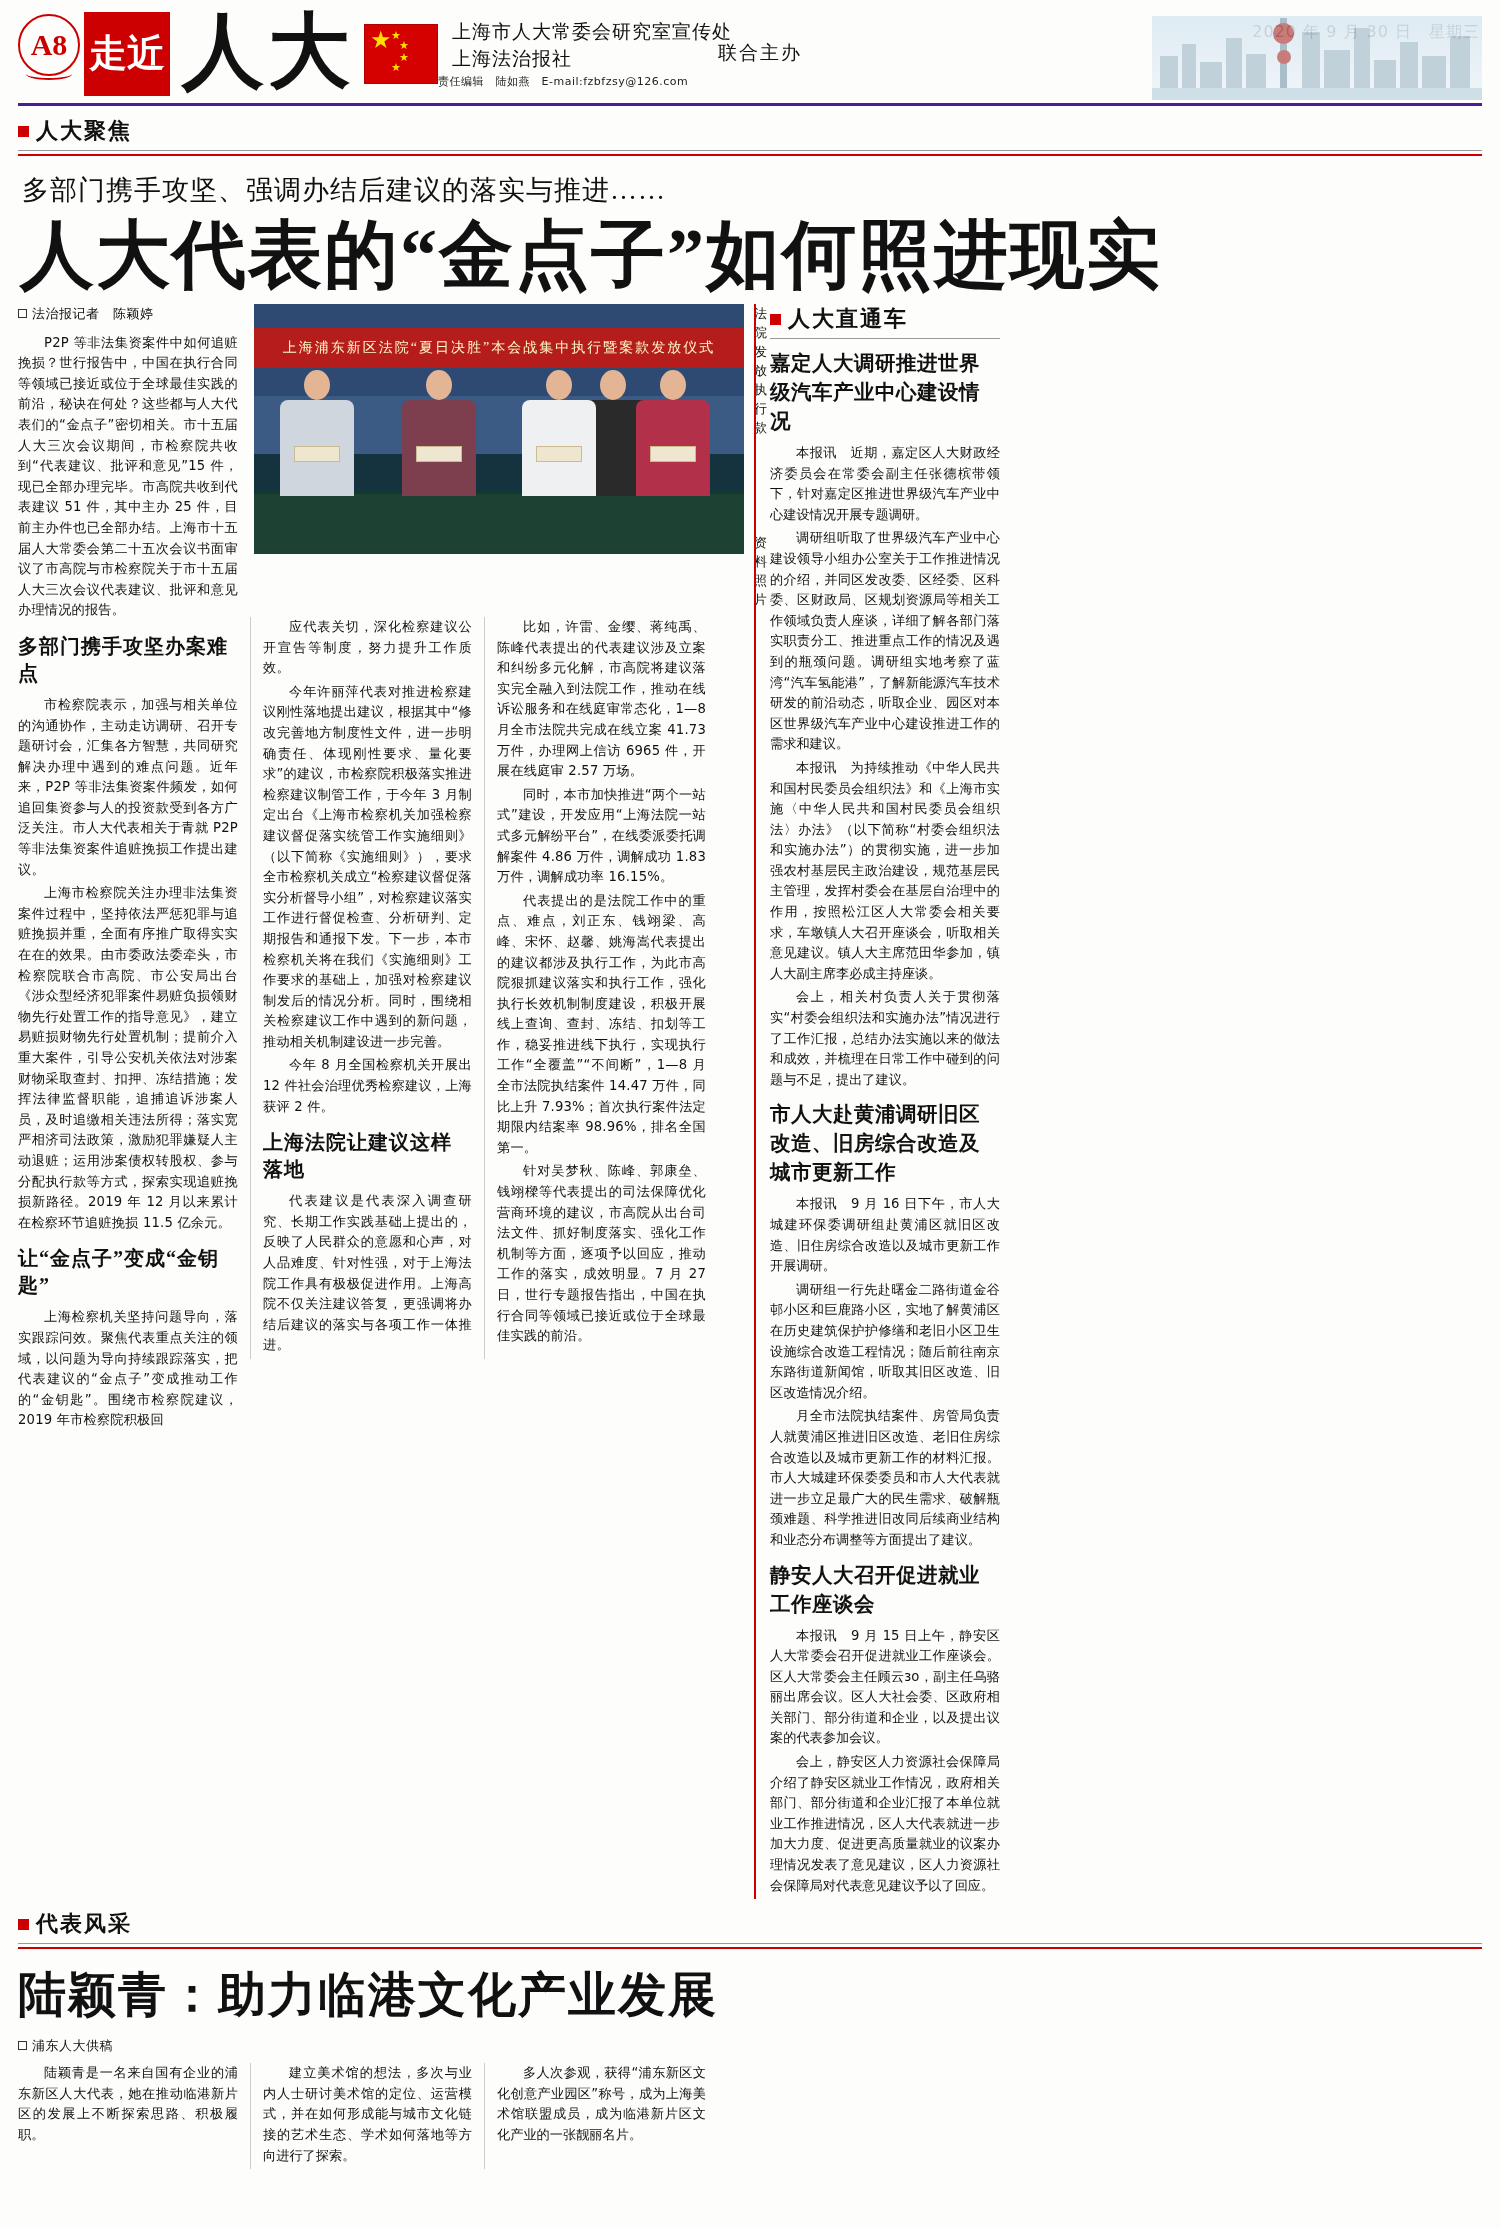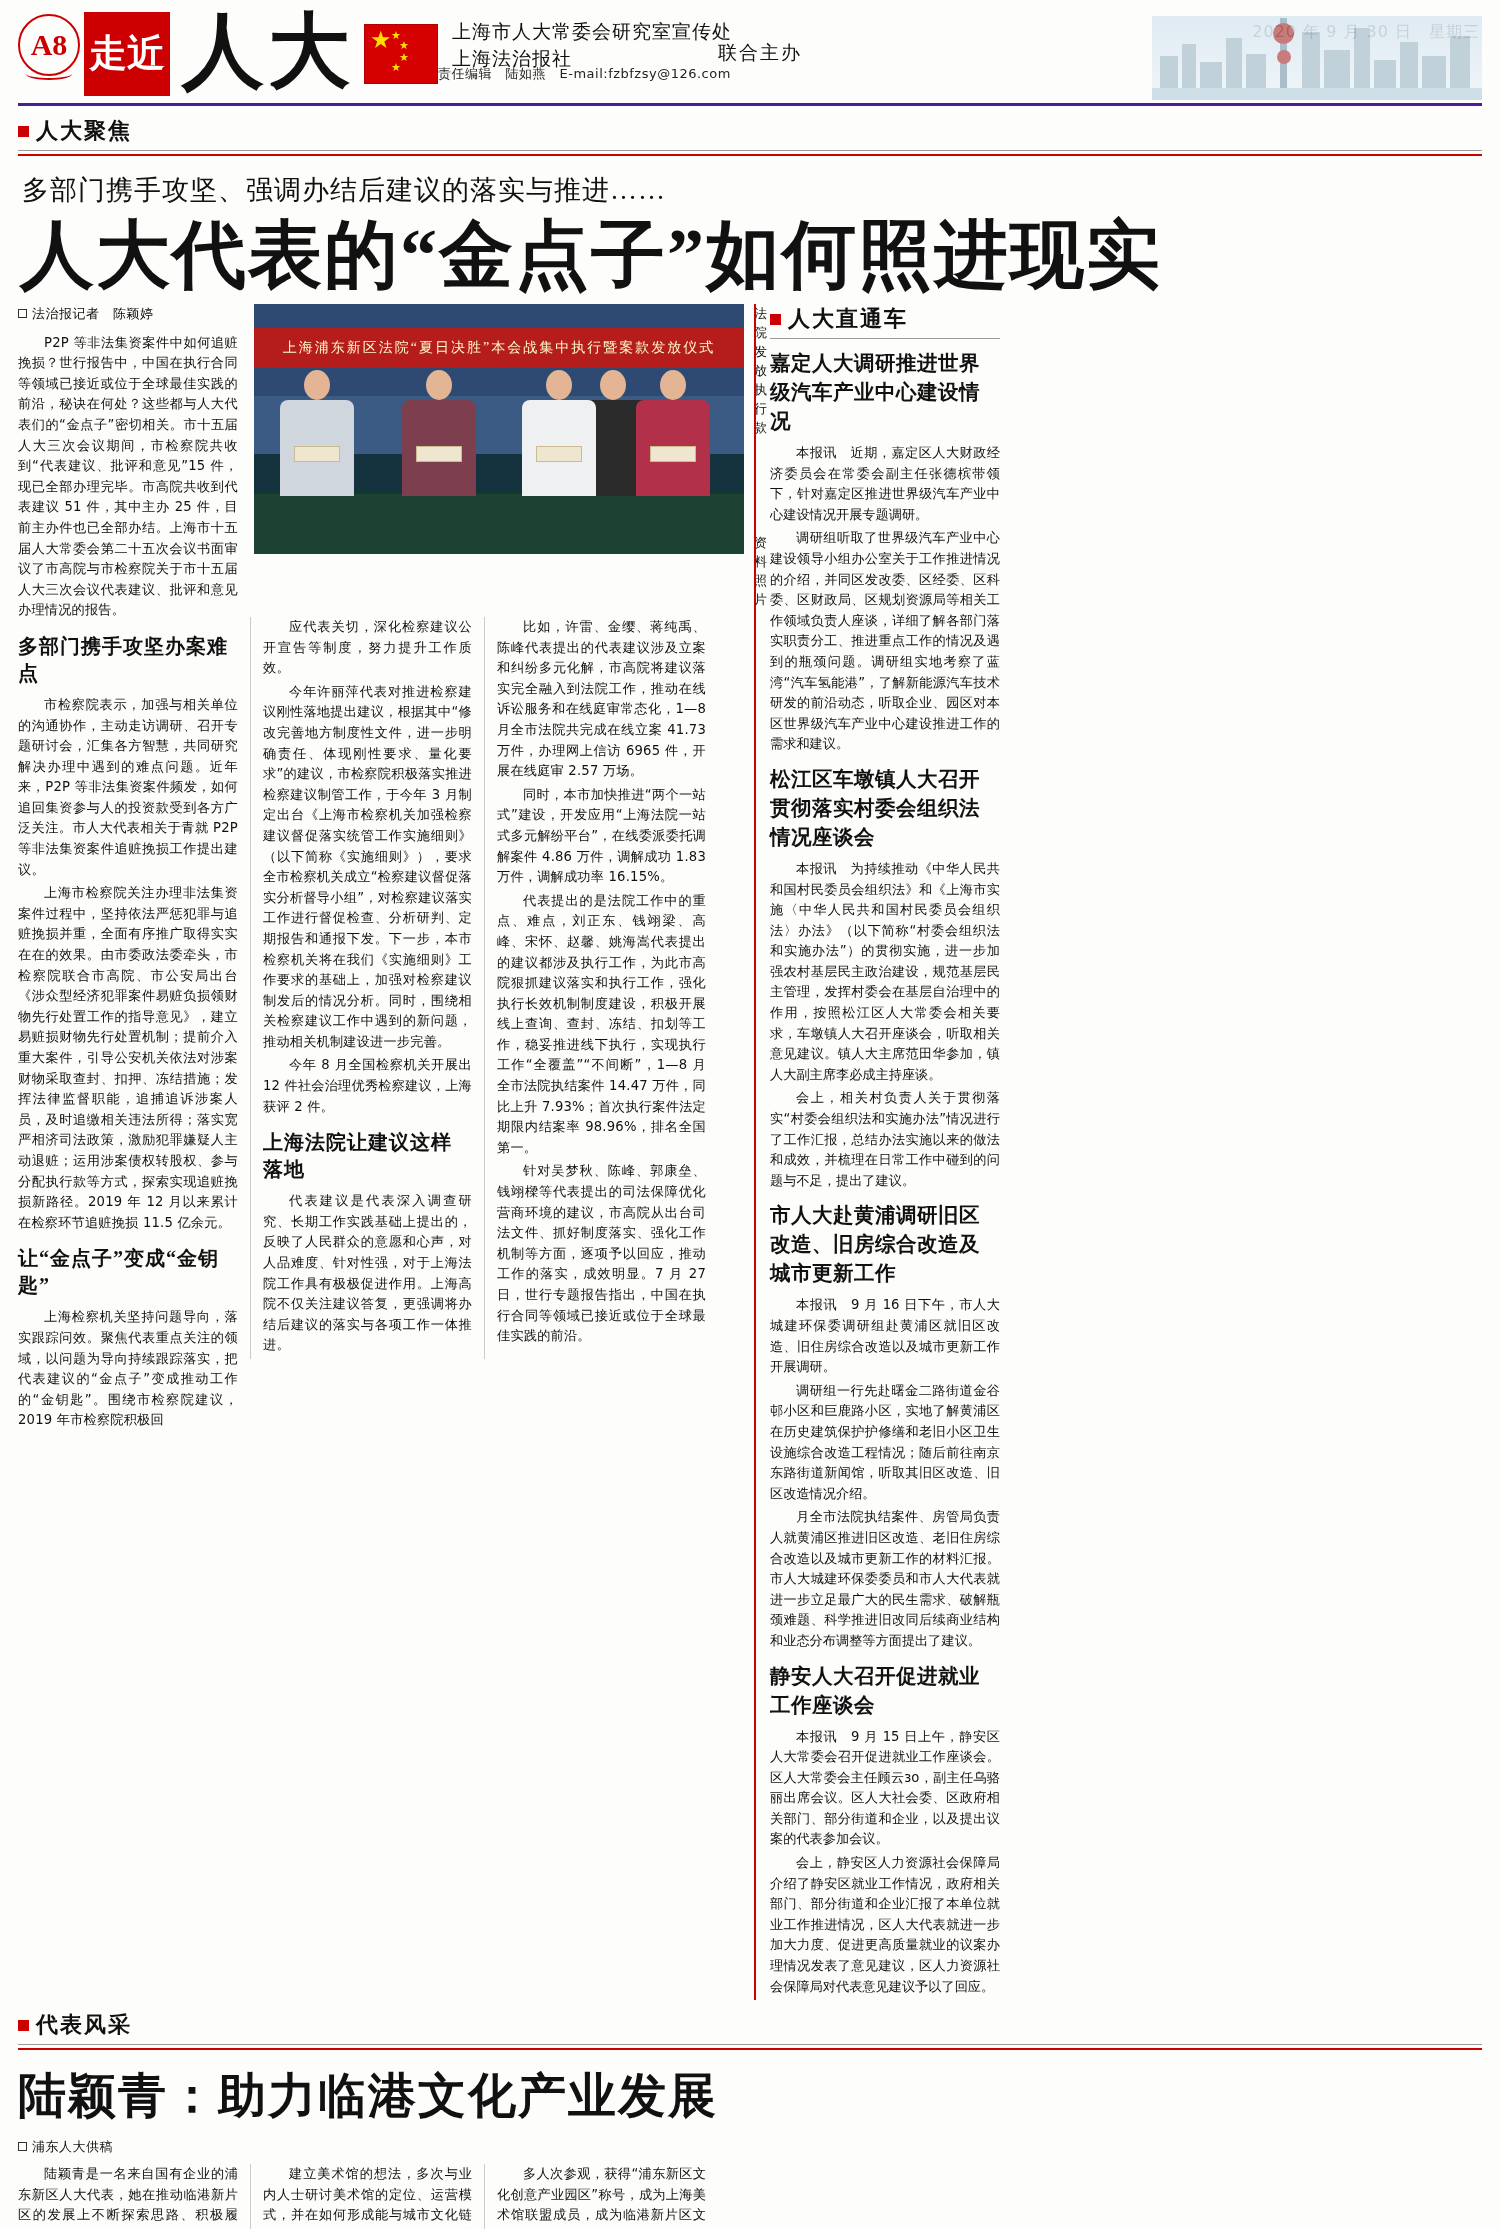--- a/index.html
+++ b/index.html
@@ -43,21 +43,21 @@
   .emblem .star { position:absolute; color:#ffde00; font-size:18px; line-height:18px; }
   .emblem .s1 { left:5px; top:6px; font-size:24px; }
   .emblem .s2 { left:26px; top:2px; font-size:11px;}
   .emblem .s3 { left:34px; top:12px; font-size:11px;}
   .emblem .s4 { left:34px; top:24px; font-size:11px;}
   .emblem .s5 { left:26px; top:34px; font-size:11px;}
   .mast-text { margin-left:14px; margin-top:8px; flex:1 1 auto; }
   .mast-text .l1, .mast-text .l2 { font-size:19px; line-height:27px; letter-spacing:1px; }
   .mast-joint { position:absolute; left:700px; top:30px; font-size:19px; letter-spacing:2px; }
   .mast-date { position:absolute; right:2px; top:12px; font-size:16px; letter-spacing:1px; }
-  .mast-editor { position:absolute; left:420px; top:55px; font-size:13px; letter-spacing:0.5px; color:#222;}
+  .mast-editor { position:absolute; left:420px; top:64px; font-size:11px; letter-spacing:0.5px; color:#222;}
   .skyline {
     position:absolute; right:0; top:6px; width:330px; height:84px; overflow:hidden; opacity:0.88;
   }
   .skyline .sky { position:absolute; inset:0; background:linear-gradient(#dbe9f2,#eef5f9); }
   .skyline .bld { position:absolute; bottom:10px; background:#b9cbd6; }
   .skyline .water{ position:absolute; left:0; right:0; bottom:0; height:12px; background:#c9dbe6;}
   .skyline .tower{ position:absolute; bottom:10px; left:128px; width:7px; height:72px; background:#9fb6c4;}
   .skyline .ball1{ position:absolute; bottom:56px; left:121px; width:21px; height:21px; border-radius:50%; background:#c06a6a;}
   .skyline .ball2{ position:absolute; bottom:36px; left:125px; width:14px; height:14px; border-radius:50%; background:#c06a6a;}
 
@@ -274,21 +274,20 @@
       </div>
       <div class="rule-thin"></div>
 
       <div>
         <div class="rail-h">嘉定人大调研推进世界级汽车产业中心建设情况</div>
         <p class="rail-p">本报讯　近期，嘉定区人大财政经济委员会在常委会副主任张德槟带领下，针对嘉定区推进世界级汽车产业中心建设情况开展专题调研。</p>
         <p class="rail-p">调研组听取了世界级汽车产业中心建设领导小组办公室关于工作推进情况的介绍，并同区发改委、区经委、区科委、区财政局、区规划资源局等相关工作领域负责人座谈，详细了解各部门落实职责分工、推进重点工作的情况及遇到的瓶颈问题。调研组实地考察了蓝湾“汽车氢能港”，了解新能源汽车技术研发的前沿动态，听取企业、园区对本区世界级汽车产业中心建设推进工作的需求和建议。</p>
       </div>
 
       <div>
-        <div class="rail-h">松江区车墩镇人大召开贯彻落实村委会组织法情况座谈会</div>
         <p class="rail-p">本报讯　为持续推动《中华人民共和国村民委员会组织法》和《上海市实施〈中华人民共和国村民委员会组织法〉办法》（以下简称“村委会组织法和实施办法”）的贯彻实施，进一步加强农村基层民主政治建设，规范基层民主管理，发挥村委会在基层自治理中的作用，按照松江区人大常委会相关要求，车墩镇人大召开座谈会，听取相关意见建议。镇人大主席范田华参加，镇人大副主席李必成主持座谈。</p>
         <p class="rail-p">会上，相关村负责人关于贯彻落实“村委会组织法和实施办法”情况进行了工作汇报，总结办法实施以来的做法和成效，并梳理在日常工作中碰到的问题与不足，提出了建议。</p>
       </div>
 
       <div>
         <div class="rail-h">市人大赴黄浦调研旧区改造、旧房综合改造及城市更新工作</div>
         <p class="rail-p">本报讯　9 月 16 日下午，市人大城建环保委调研组赴黄浦区就旧区改造、旧住房综合改造以及城市更新工作开展调研。</p>
         <p class="rail-p">调研组一行先赴曙金二路街道金谷邨小区和巨鹿路小区，实地了解黄浦区在历史建筑保护护修缮和老旧小区卫生设施综合改造工程情况；随后前往南京东路街道新闻馆，听取其旧区改造、旧区改造情况介绍。</p>
         <p class="rail-p">月全市法院执结案件、房管局负责人就黄浦区推进旧区改造、老旧住房综合改造以及城市更新工作的材料汇报。市人大城建环保委委员和市人大代表就进一步立足最广大的民生需求、破解瓶颈难题、科学推进旧改同后续商业结构和业态分布调整等方面提出了建议。</p>
       </div>

